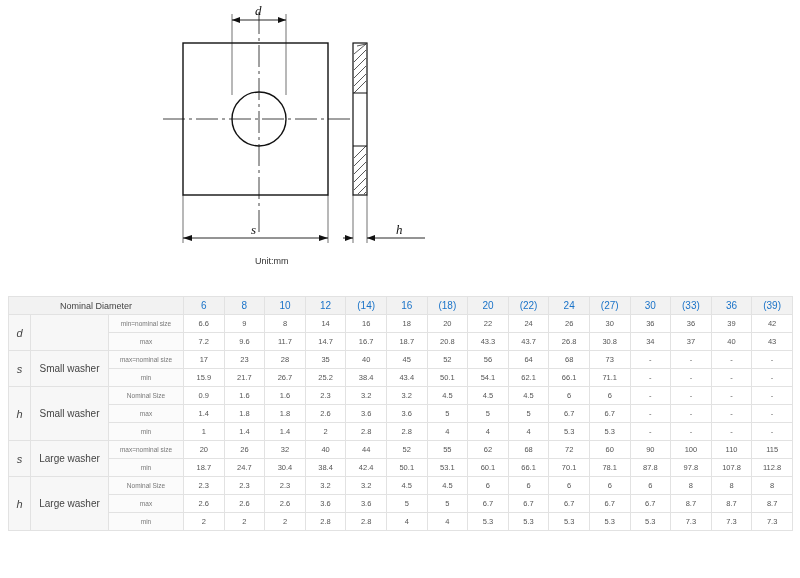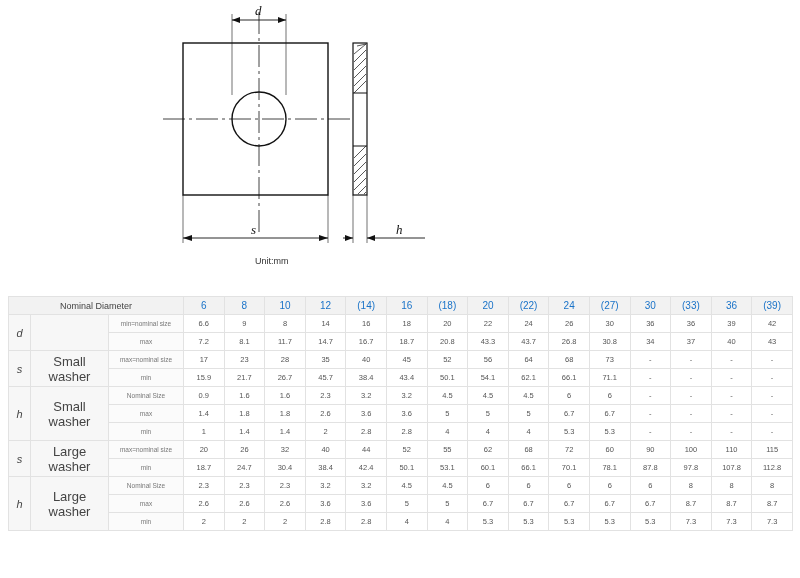--- a/index.html
+++ b/index.html
@@ -76,21 +76,21 @@
     font-weight: normal;
   }
   td.lbl-sym {
     font-size: 11px;
     font-style: italic;
     color: #444;
     background: #f7f7f7;
     width: 22px;
   }
   td.lbl-type {
-    font-size: 13px;
+    font-size: 10px;
     color: #444;
     background: #f7f7f7;
     width: 78px;
   }
   td.lbl-row {
     font-size: 6.5px;
     color: #777;
     background: #fbfbfb;
     width: 75px;
   }
@@ -208,21 +208,21 @@
             <td class="val">26</td>
             <td class="val">30</td>
             <td class="val">36</td>
             <td class="val">36</td>
             <td class="val">39</td>
             <td class="val">42</td>
           </tr>
           <tr>
             <td class="lbl-row">max</td>
             <td class="val">7.2</td>
-            <td class="val">8.1</td>
+            <td class="val">9.6</td>
             <td class="val">11.7</td>
             <td class="val">14.7</td>
             <td class="val">16.7</td>
             <td class="val">18.7</td>
             <td class="val">20.8</td>
             <td class="val">43.3</td>
             <td class="val">43.7</td>
             <td class="val">26.8</td>
             <td class="val">30.8</td>
             <td class="val">34</td>
@@ -248,21 +248,21 @@
             <td class="val">-</td>
             <td class="val">-</td>
             <td class="val">-</td>
             <td class="val">-</td>
           </tr>
           <tr>
             <td class="lbl-row">min</td>
             <td class="val">15.9</td>
             <td class="val">21.7</td>
             <td class="val">26.7</td>
-            <td class="val">45.7</td>
+            <td class="val">25.2</td>
             <td class="val">38.4</td>
             <td class="val">43.4</td>
             <td class="val">50.1</td>
             <td class="val">54.1</td>
             <td class="val">62.1</td>
             <td class="val">66.1</td>
             <td class="val">71.1</td>
             <td class="val">-</td>
             <td class="val">-</td>
             <td class="val">-</td>

